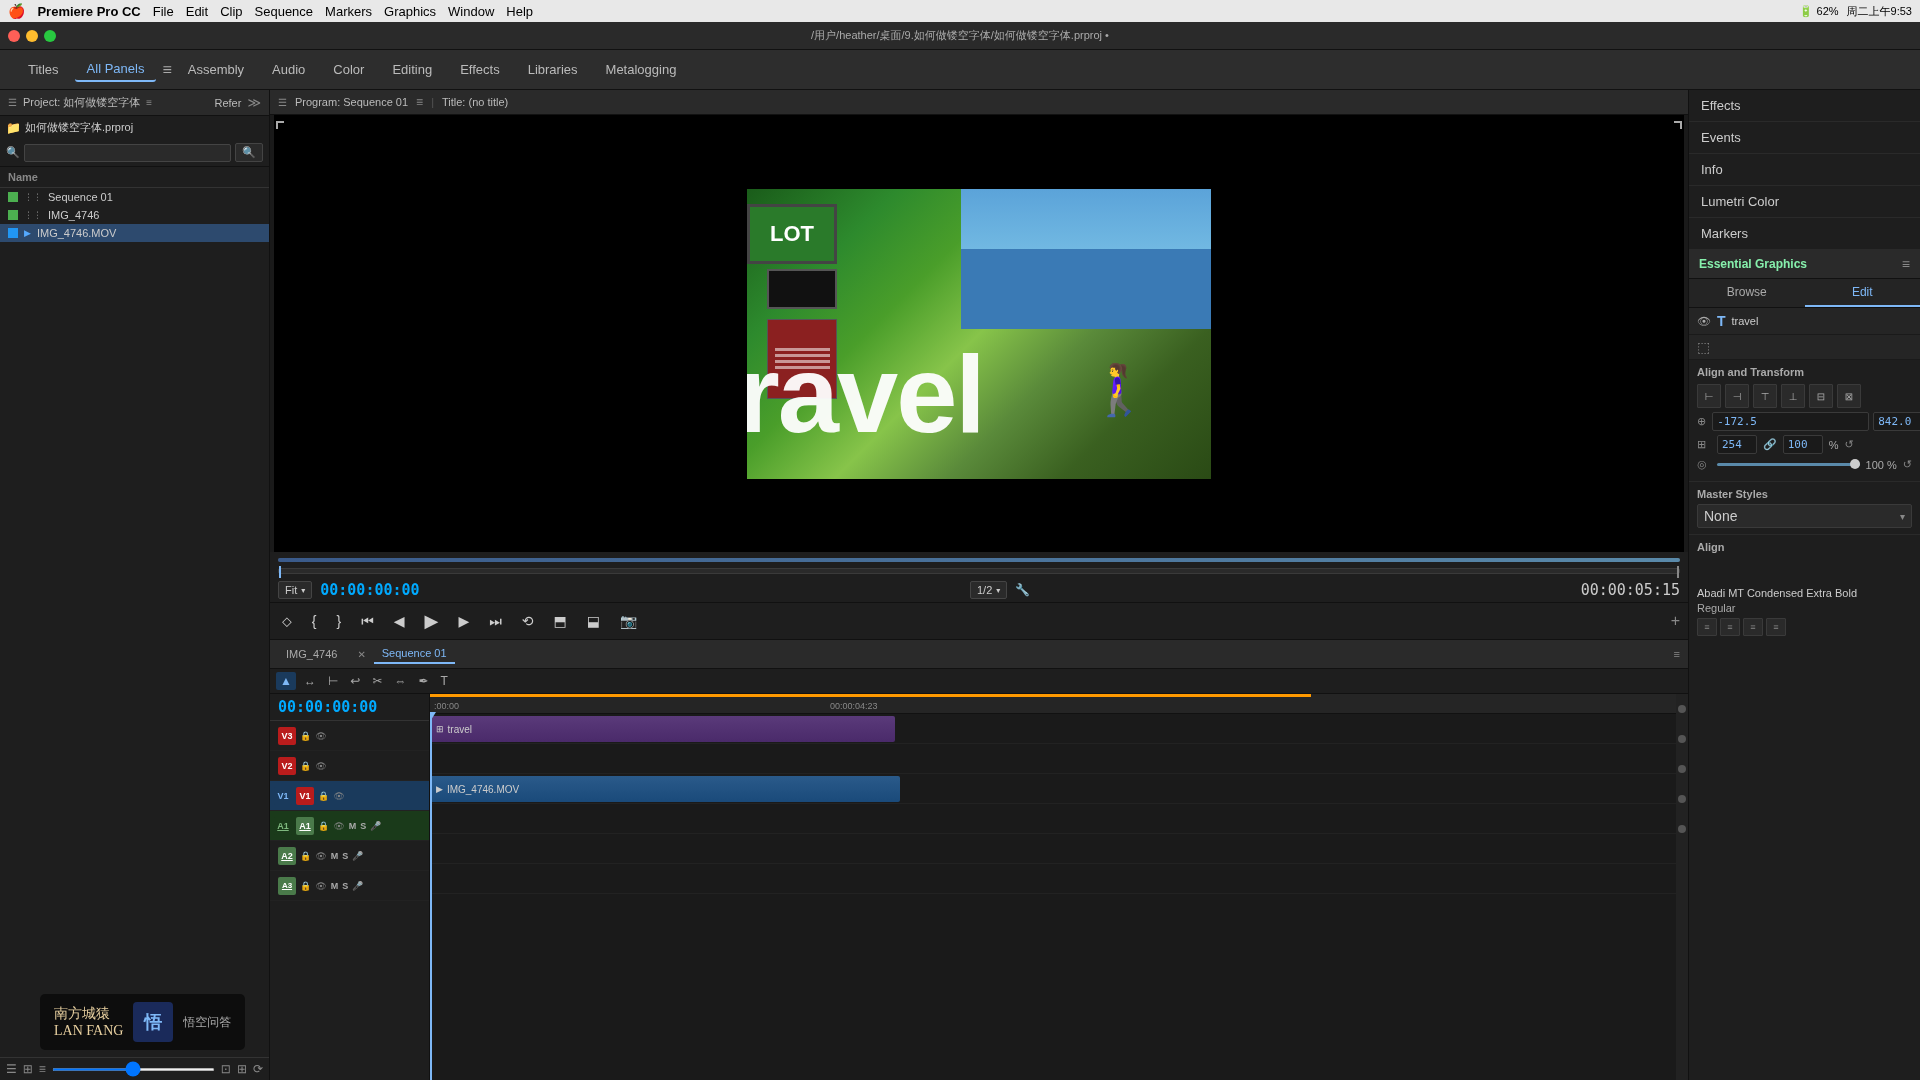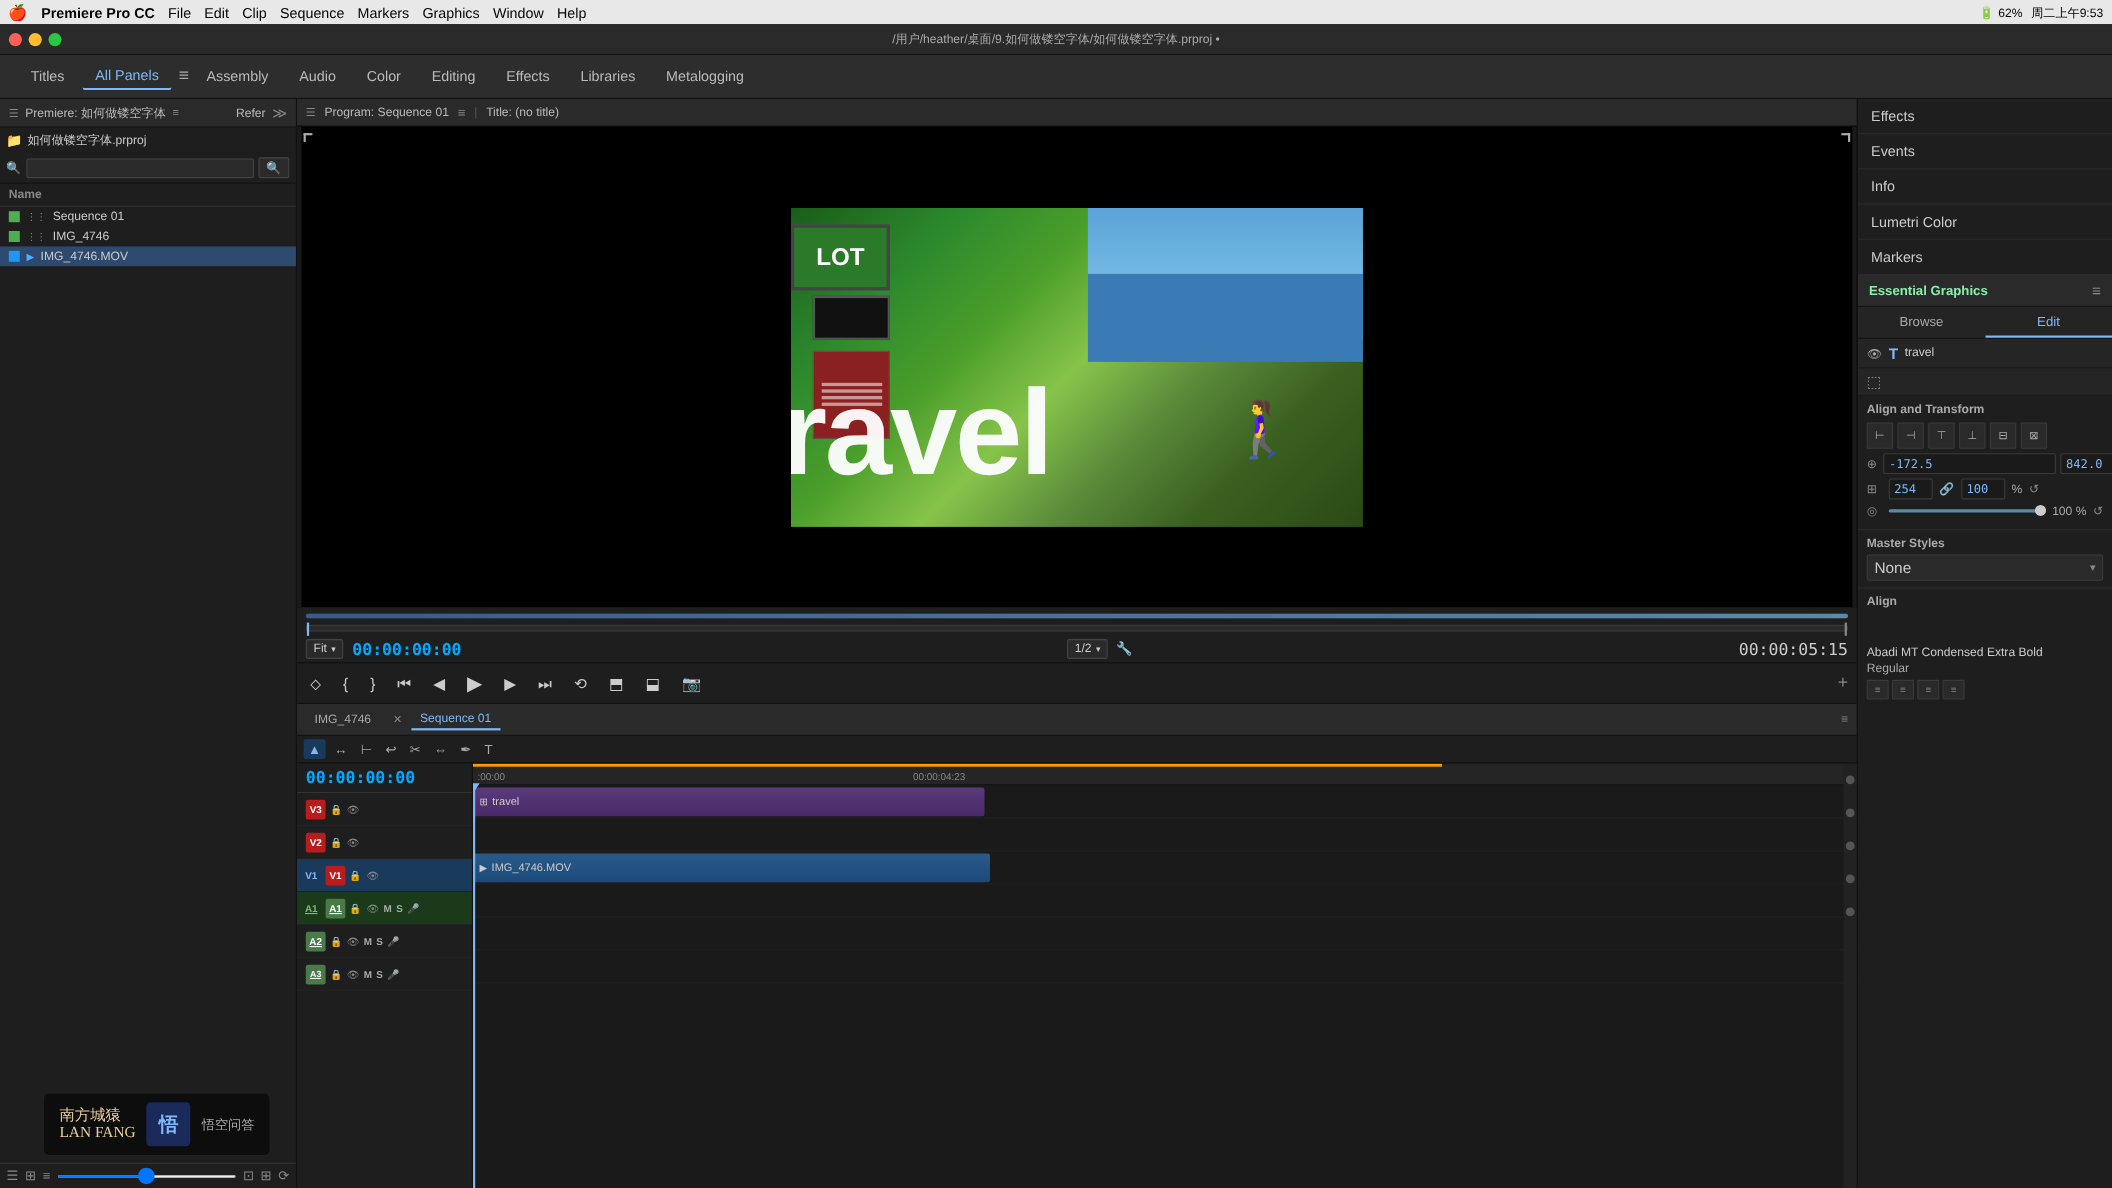--- a/index.html
+++ b/index.html
@@ -185,21 +185,21 @@
     .monitor-viewport {
       flex: 1;
       background: #000;
       position: relative;
       overflow: hidden;
       display: flex;
       align-items: center;
       justify-content: center;
     }
     .video-placeholder {
-      width: 520px;
+      width: 464px;
       height: 290px;
       position: relative;
       overflow: hidden;
     }
     .video-bg {
       width: 100%;
       height: 100%;
       background: linear-gradient(135deg, #1a5c1a 0%, #2d8a2d 20%, #4a9e2a 35%, #87c44a 50%, #5a8a3a 65%, #3a6020 80%, #2a4a15 100%);
       position: relative;
     }
@@ -823,21 +823,21 @@
   <span class="topnav-item">Libraries</span>
   <span class="topnav-item">Metalogging</span>
 </div>
 
 <div class="main-layout">
 
   <div class="panel-project">
     <div class="panel-header">
       <div class="panel-header-left">
         <span style="font-size:10px;color:#888;">☰</span>
-        <span class="panel-title">Premiere: 如何做镂空字体</span>
+        <span class="panel-title">Project: 如何做镂空字体</span>
         <span style="color:#888;font-size:10px;">≡</span>
       </div>
       <div style="display:flex;gap:6px;align-items:center;margin-left:32px;">
         <span class="panel-title">Refer</span>
         <span style="color:#888;font-size:13px;">≫</span>
       </div>
     </div>
 
     <div class="project-folder">
       <span style="font-size:12px;color:#888;">📁</span>

